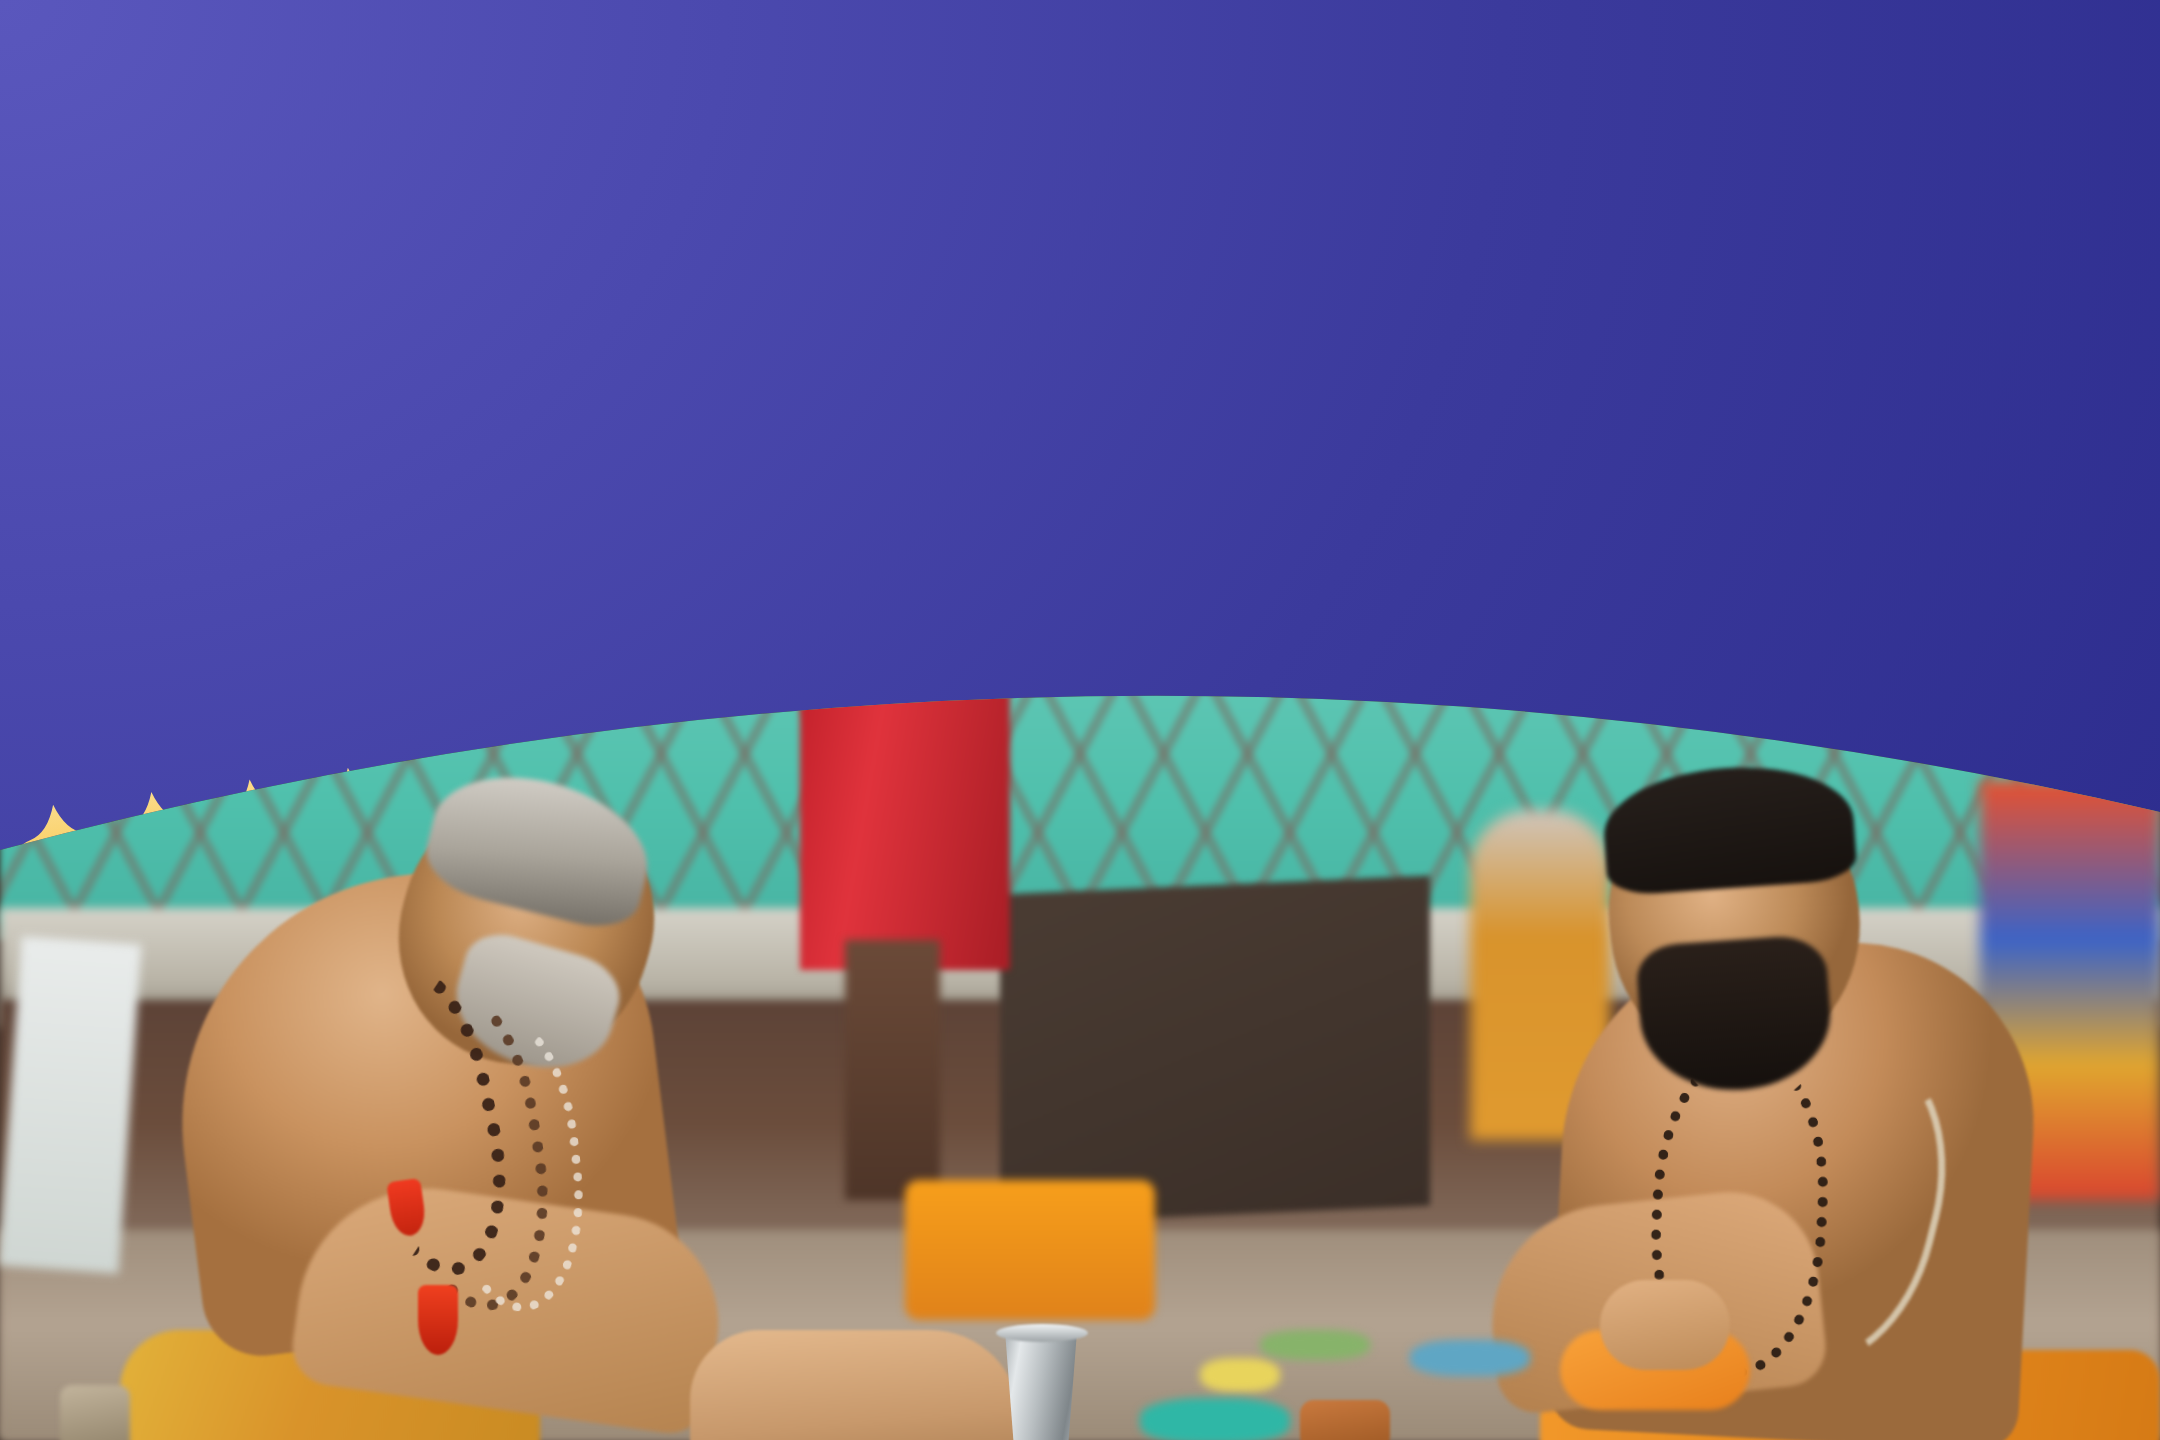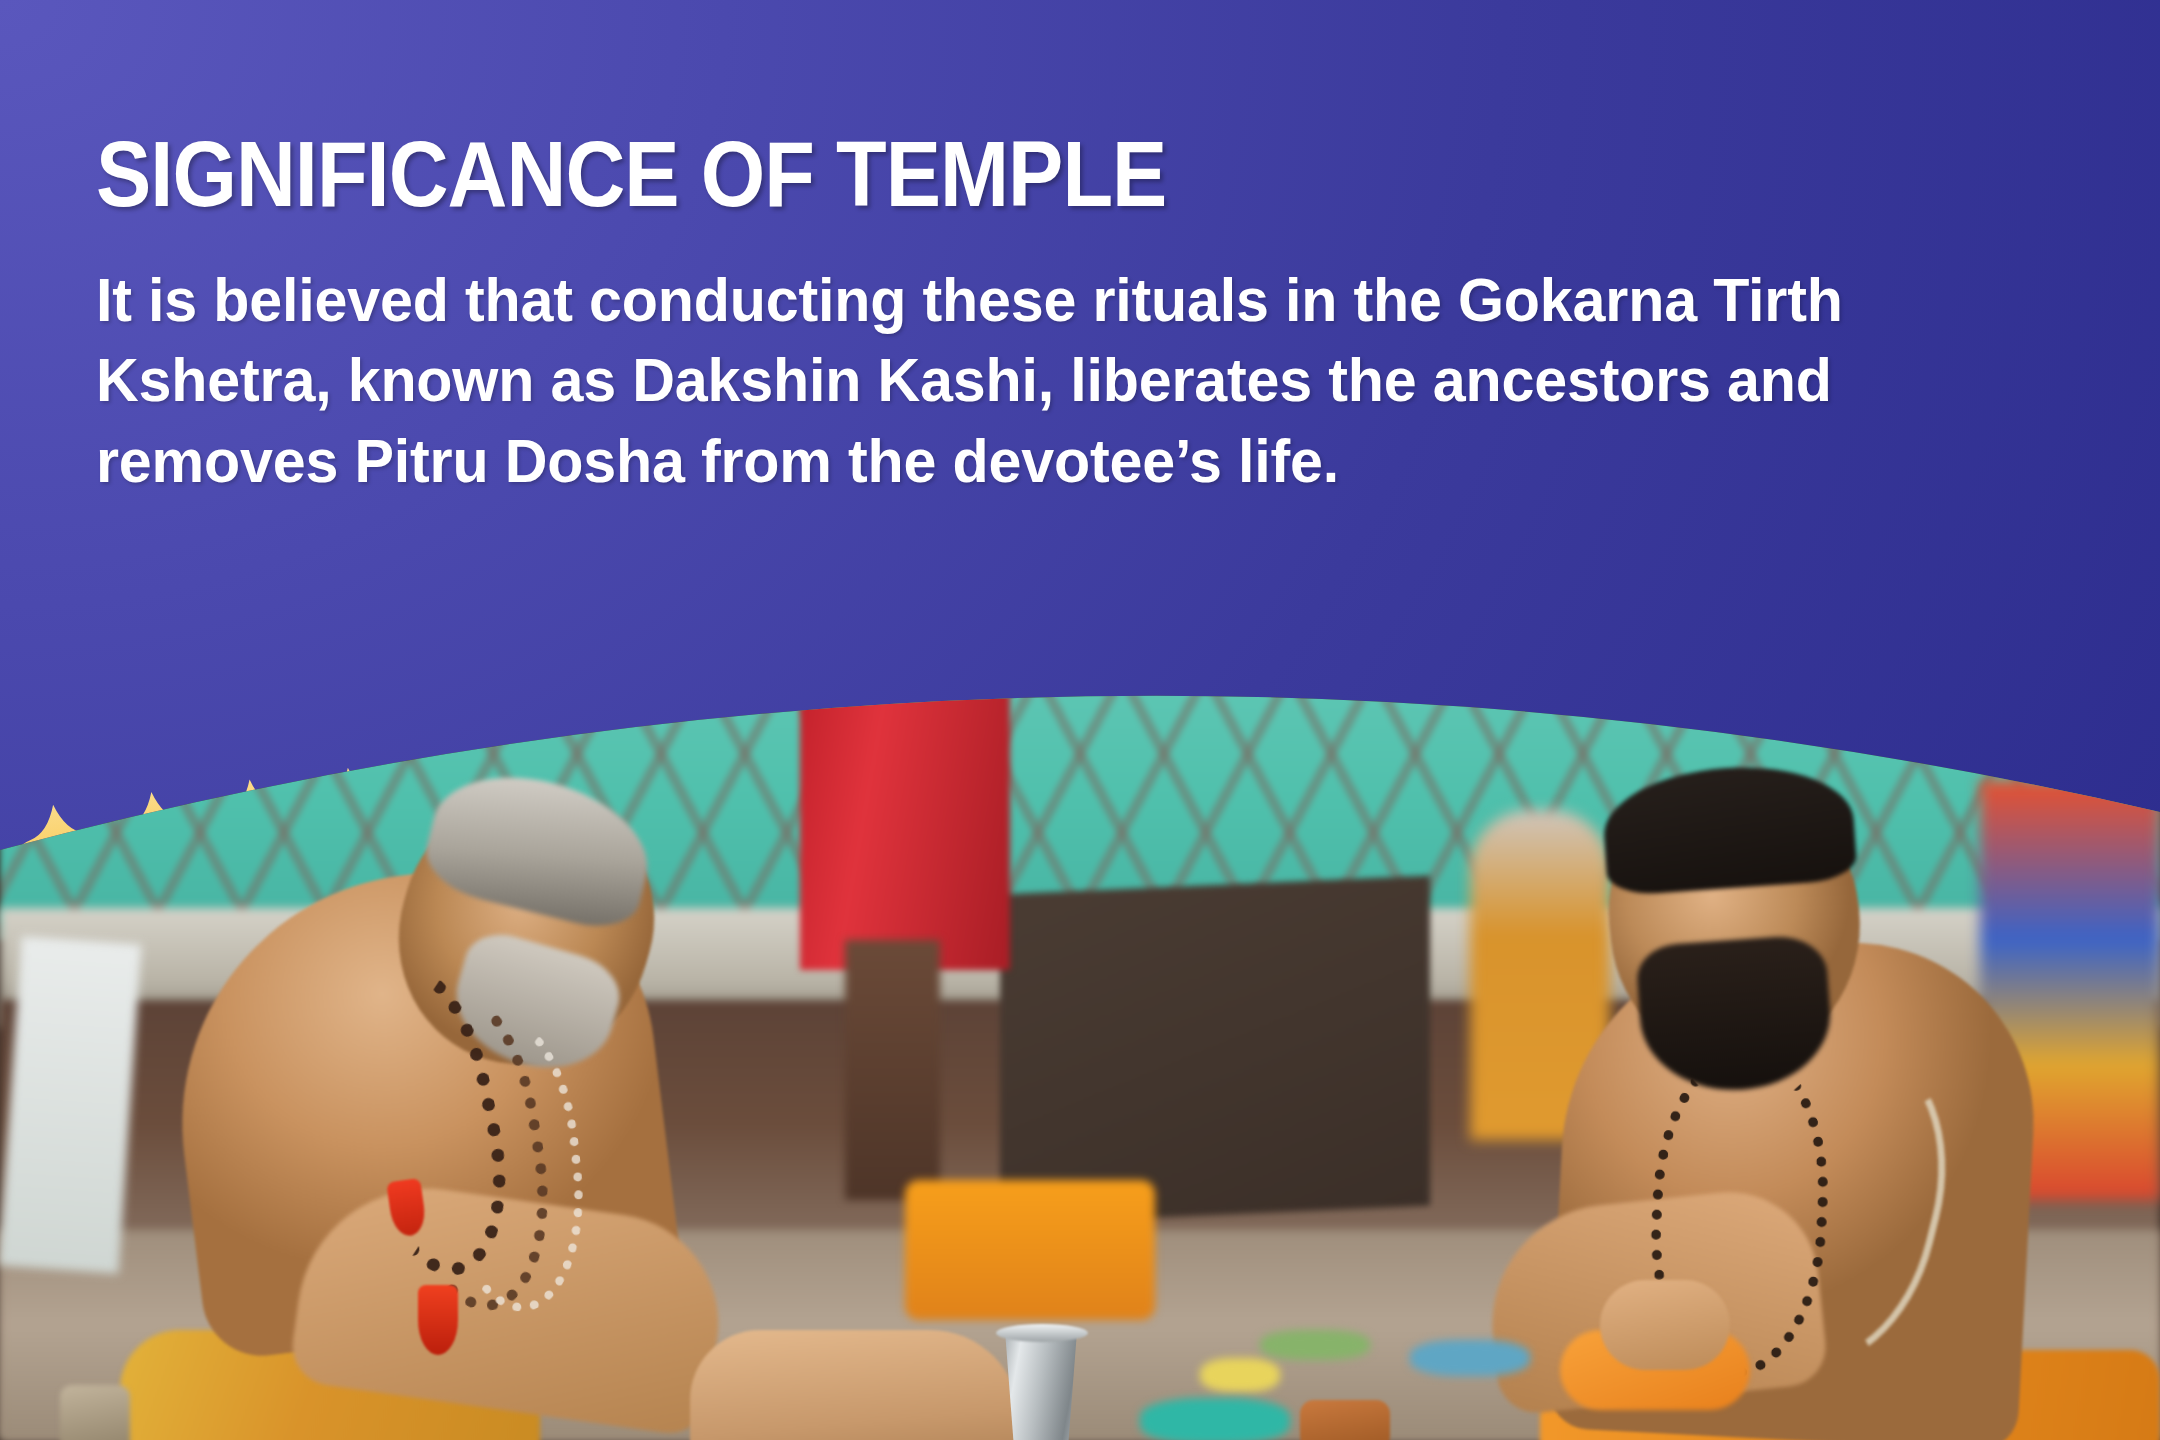--- a/index.html
+++ b/index.html
@@ -391,18 +391,14 @@
         <g transform="translate(1968,241) rotate(8.9)">
             <path d="M0,74 L0,34 Q0,12 22,6 Q40,1 49,-26 Q58,1 76,6 Q98,12 98,34 L98,74 Z"></path>
           </g>
         <g transform="translate(2066,261) rotate(9.5)">
             <path d="M0,74 L0,34 Q0,12 22,6 Q40,1 49,-26 Q58,1 76,6 Q98,12 98,34 L98,74 Z"></path>
           </g>
       </g>
     </svg>
   </div>
 
-  <div class="textwrap">
-    <h1 class="title">SIGNIFICANCE OF TEMPLE</h1>
-    <p class="body">It is believed that conducting these rituals in the Gokarna Tirth Kshetra, known as Dakshin Kashi, liberates the ancestors and removes Pitru Dosha from the devotee’s life.</p>
-  </div>
 
 </div>
 
 </body></html>

